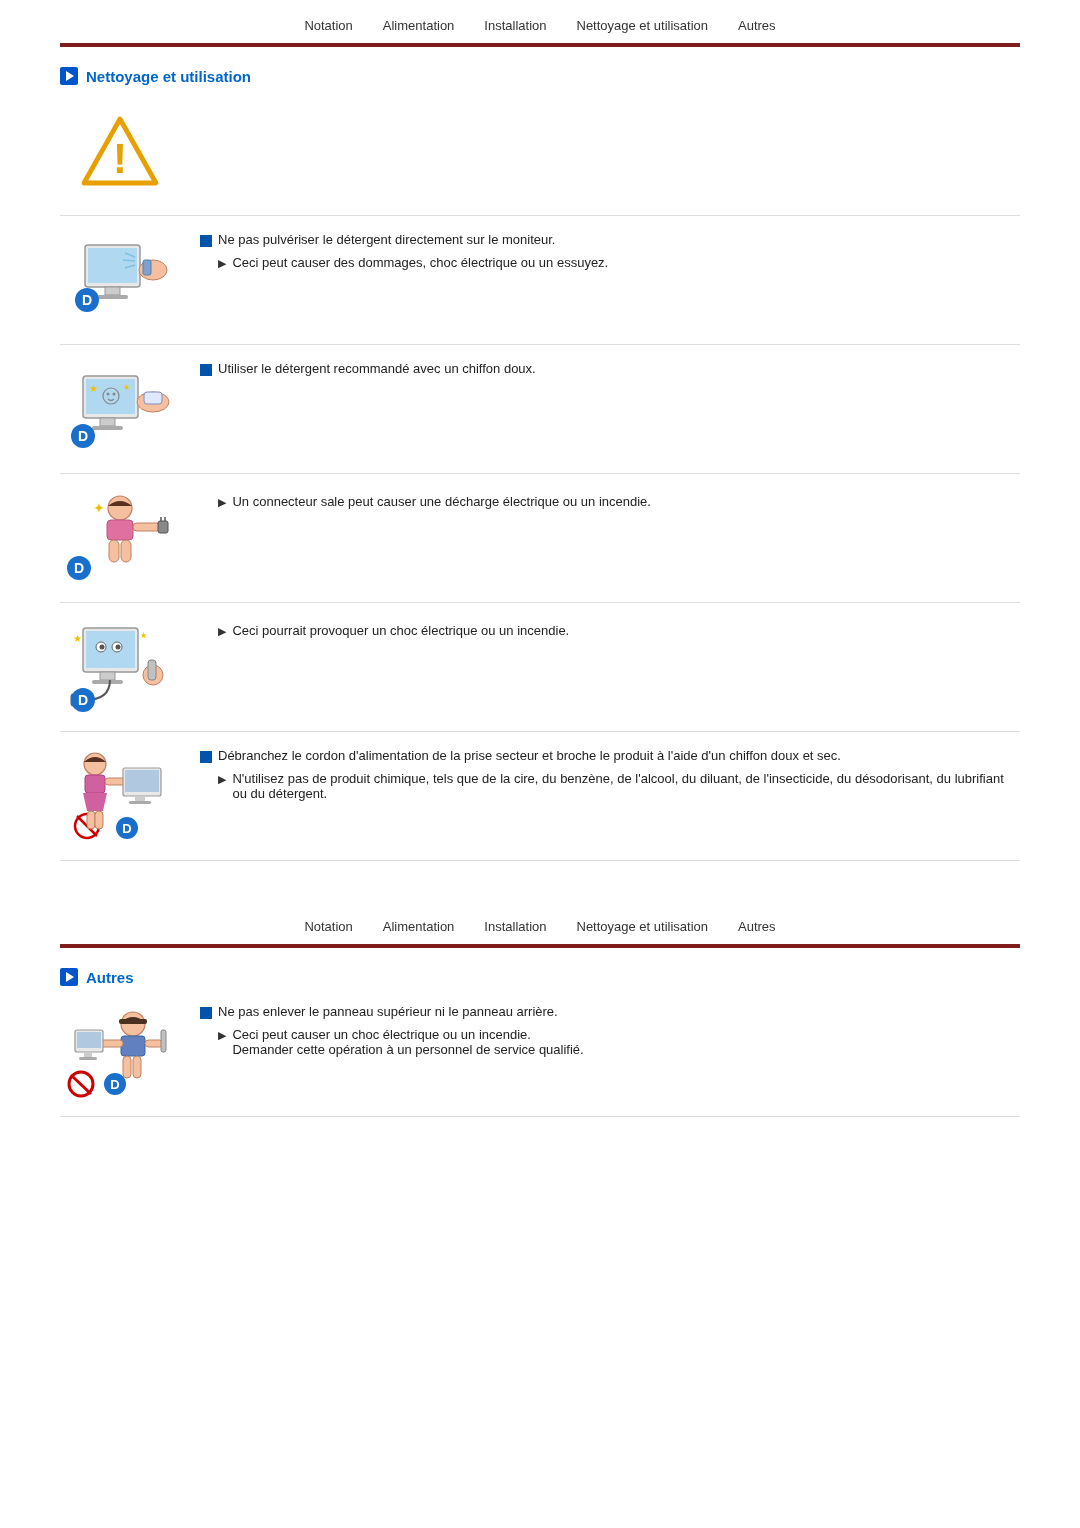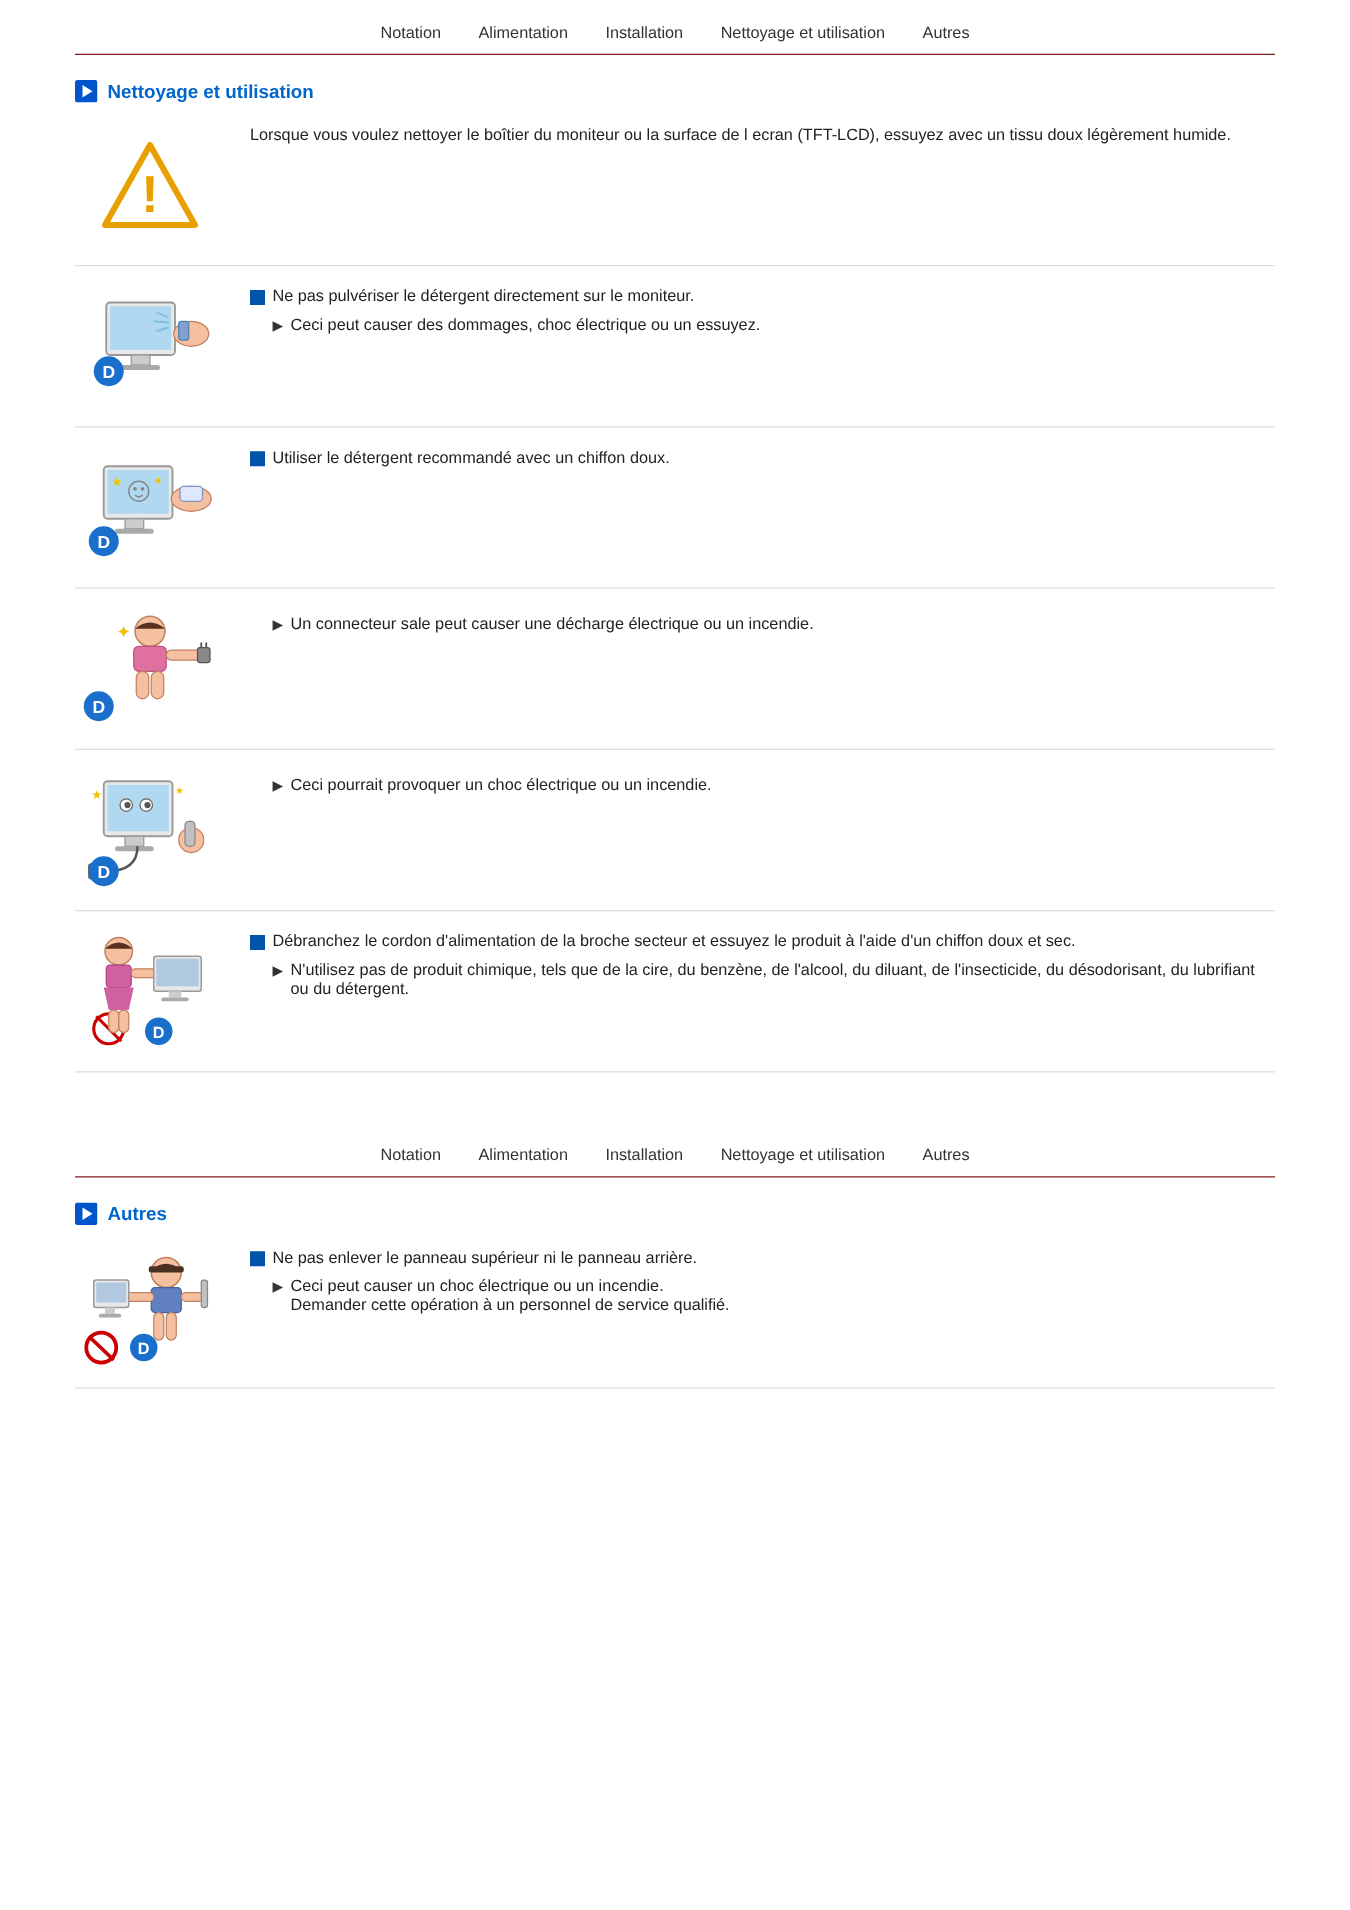--- a/index.html
+++ b/index.html
@@ -10,21 +10,21 @@
       color: #222;
       width: 1080px;
       min-height: 1528px;
     }
 
     .nav-bar {
       display: flex;
       justify-content: center;
       gap: 30px;
       padding: 18px 0 10px 0;
-      border-bottom: 1px solid #7f1d1d;
+      border-bottom: 4px solid #7f1d1d;
       margin: 0 60px;
     }
 
     .nav-item {
       font-size: 13px;
       color: #333;
       cursor: pointer;
       text-decoration: none;
     }
 
@@ -146,23 +146,20 @@
     <span class="section-title-text">Nettoyage et utilisation</span>
   </div>
 
   <div class="content-row row-first">
     <div class="img-placeholder">
       <svg class="warning-triangle" width="80" height="80" viewBox="0 0 100 90">
         <polygon points="50,5 95,85 5,85" fill="none" stroke="#e8a000" stroke-width="6" stroke-linejoin="round"></polygon>
         <text x="50" y="72" text-anchor="middle" font-size="52" fill="#e8a000" font-weight="bold">!</text>
       </svg>
     </div>
-    <div class="text-block">
-      <span>Lorsque vous voulez nettoyer le boîtier du moniteur ou la surface de l ecran (TFT-LCD), essuyez avec un tissu doux légèrement humide.</span>
-    </div>
   </div>
 
   <div class="content-row">
     <div class="img-placeholder">
 
       <svg width="110" height="90" viewBox="0 0 110 90">
 
         <rect x="20" y="10" width="55" height="42" rx="3" fill="#e8e8e8" stroke="#999" stroke-width="1.5"></rect>
         <rect x="23" y="13" width="49" height="35" fill="#b0d8f0"></rect>
         <rect x="40" y="52" width="15" height="8" fill="#ccc" stroke="#999" stroke-width="1"></rect>
@@ -315,21 +312,21 @@
         <rect x="22" y="65" width="8" height="18" rx="4" fill="#f5c0a0" stroke="#c08060" stroke-width="1"></rect>
         <rect x="30" y="65" width="8" height="18" rx="4" fill="#f5c0a0" stroke="#c08060" stroke-width="1"></rect>
 
         <circle cx="62" cy="82" r="11" fill="#1a6fcc"></circle>
         <text x="62" y="87" text-anchor="middle" font-size="13" fill="white" font-weight="bold">D</text>
       </svg>
     </div>
     <div class="text-block">
       <div class="main-point">
         <div class="bullet-square"></div>
-        <span>Débranchez le cordon d'alimentation de la broche secteur et essuyez le produit à l'aide d'un chiffon doux et sec.</span>
+        <span>Débranchez le cordon d'alimentation de la prise secteur et broche le produit à l'aide d'un chiffon doux et sec.</span>
       </div>
       <div class="sub-point">
         <span class="arrow-right">▶</span>
         <span>N'utilisez pas de produit chimique, tels que de la cire, du benzène, de l'alcool, du diluant, de l'insecticide, du désodorisant, du lubrifiant ou du détergent.</span>
       </div>
     </div>
   </div>
 </div>
 
 <div class="nav-bar" style="margin-top: 30px;">

